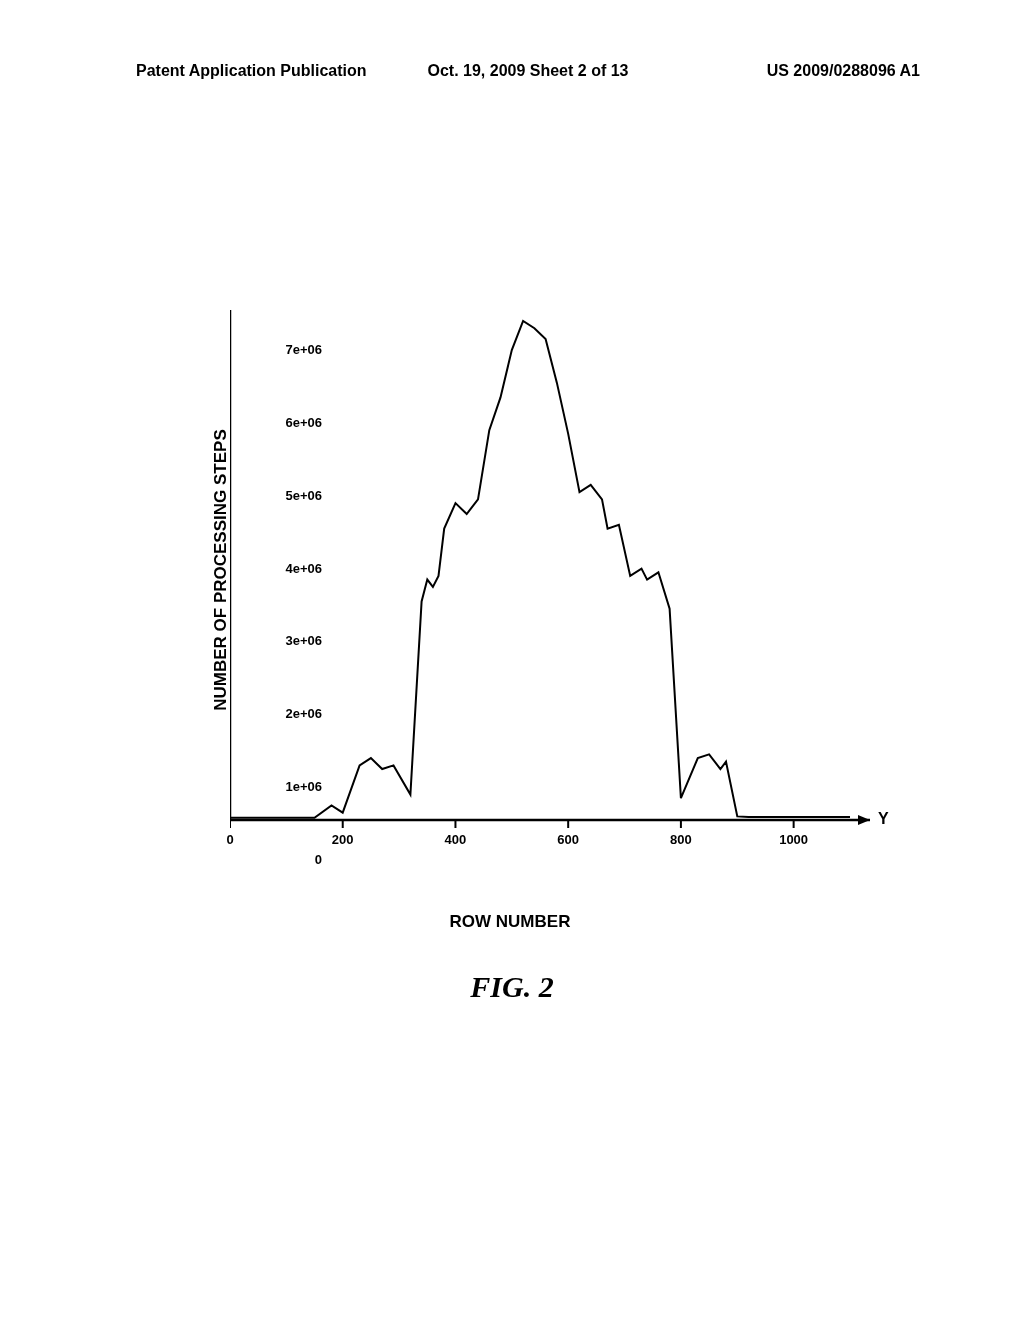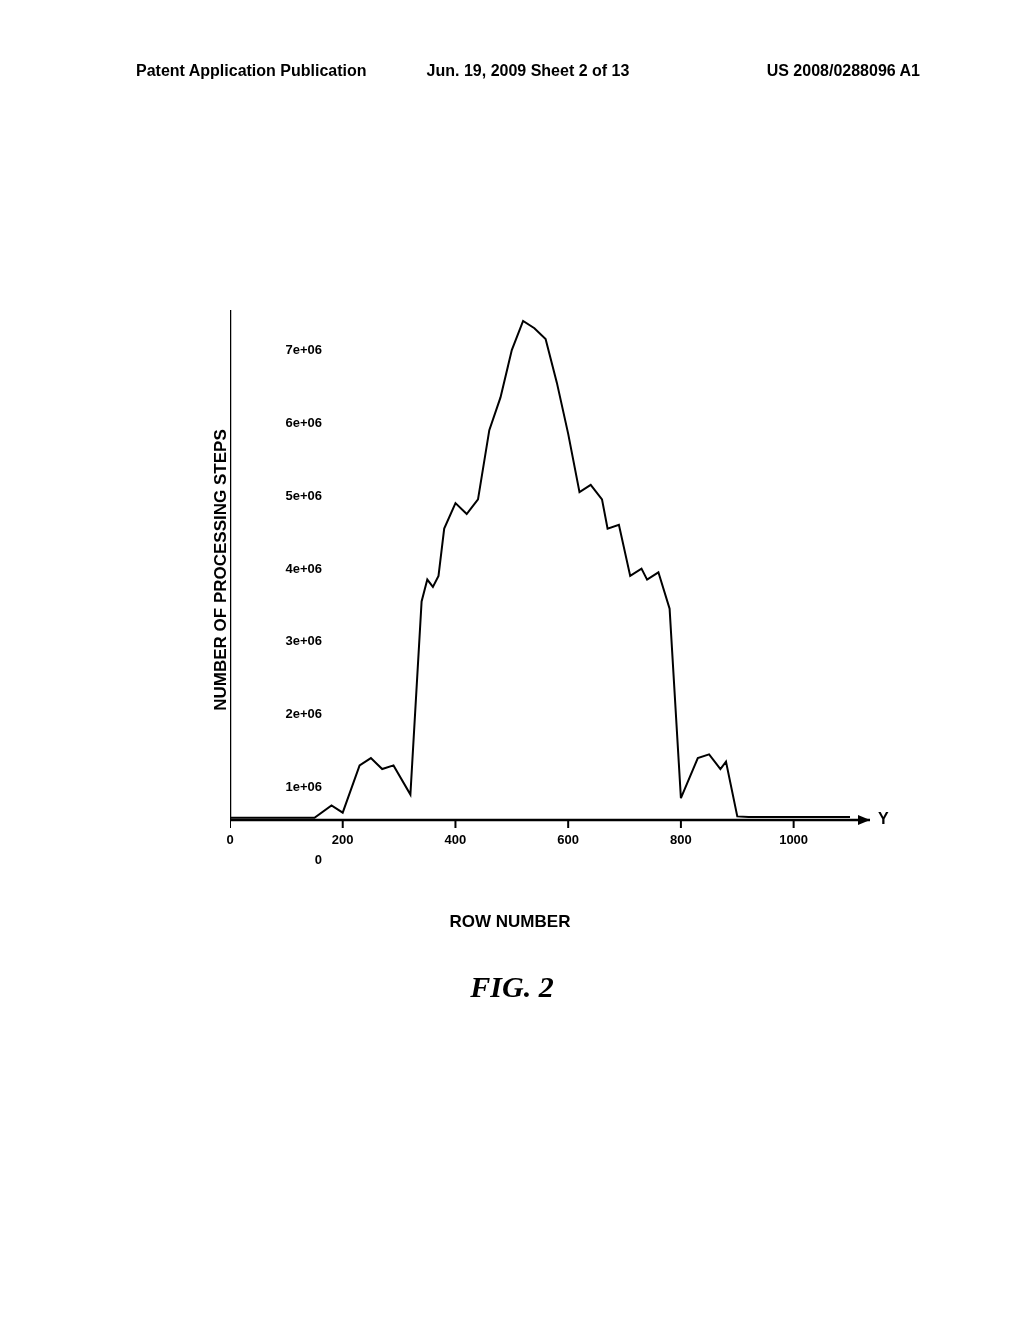--- a/index.html
+++ b/index.html
@@ -116,22 +116,22 @@
       font-family: Arial, Helvetica, sans-serif;
       font-size: 16px;
       font-weight: bold;
     }
   </style>
 </head>
 <body>
 
 <div class="header">
   <div class="header-left">Patent Application Publication</div>
-  <div class="header-center">Jun. 19, 2009  Sheet 2 of 13</div>
-  <div class="header-right">US 2008/0288096 A1</div>
+  <div class="header-center">Oct. 19, 2009  Sheet 2 of 13</div>
+  <div class="header-right">US 2009/0288096 A1</div>
 </div>
 
 <div class="chart-container">
   <div class="y-axis-label">NUMBER OF PROCESSING STEPS</div>
   <div class="x-axis-label">ROW NUMBER</div>
 
   <div class="plot-area">
     <svg width="660" height="520" viewBox="0 0 660 520">
 
       <line x1="0" y1="0" x2="0" y2="510" stroke="#000" stroke-width="2.5"></line>

